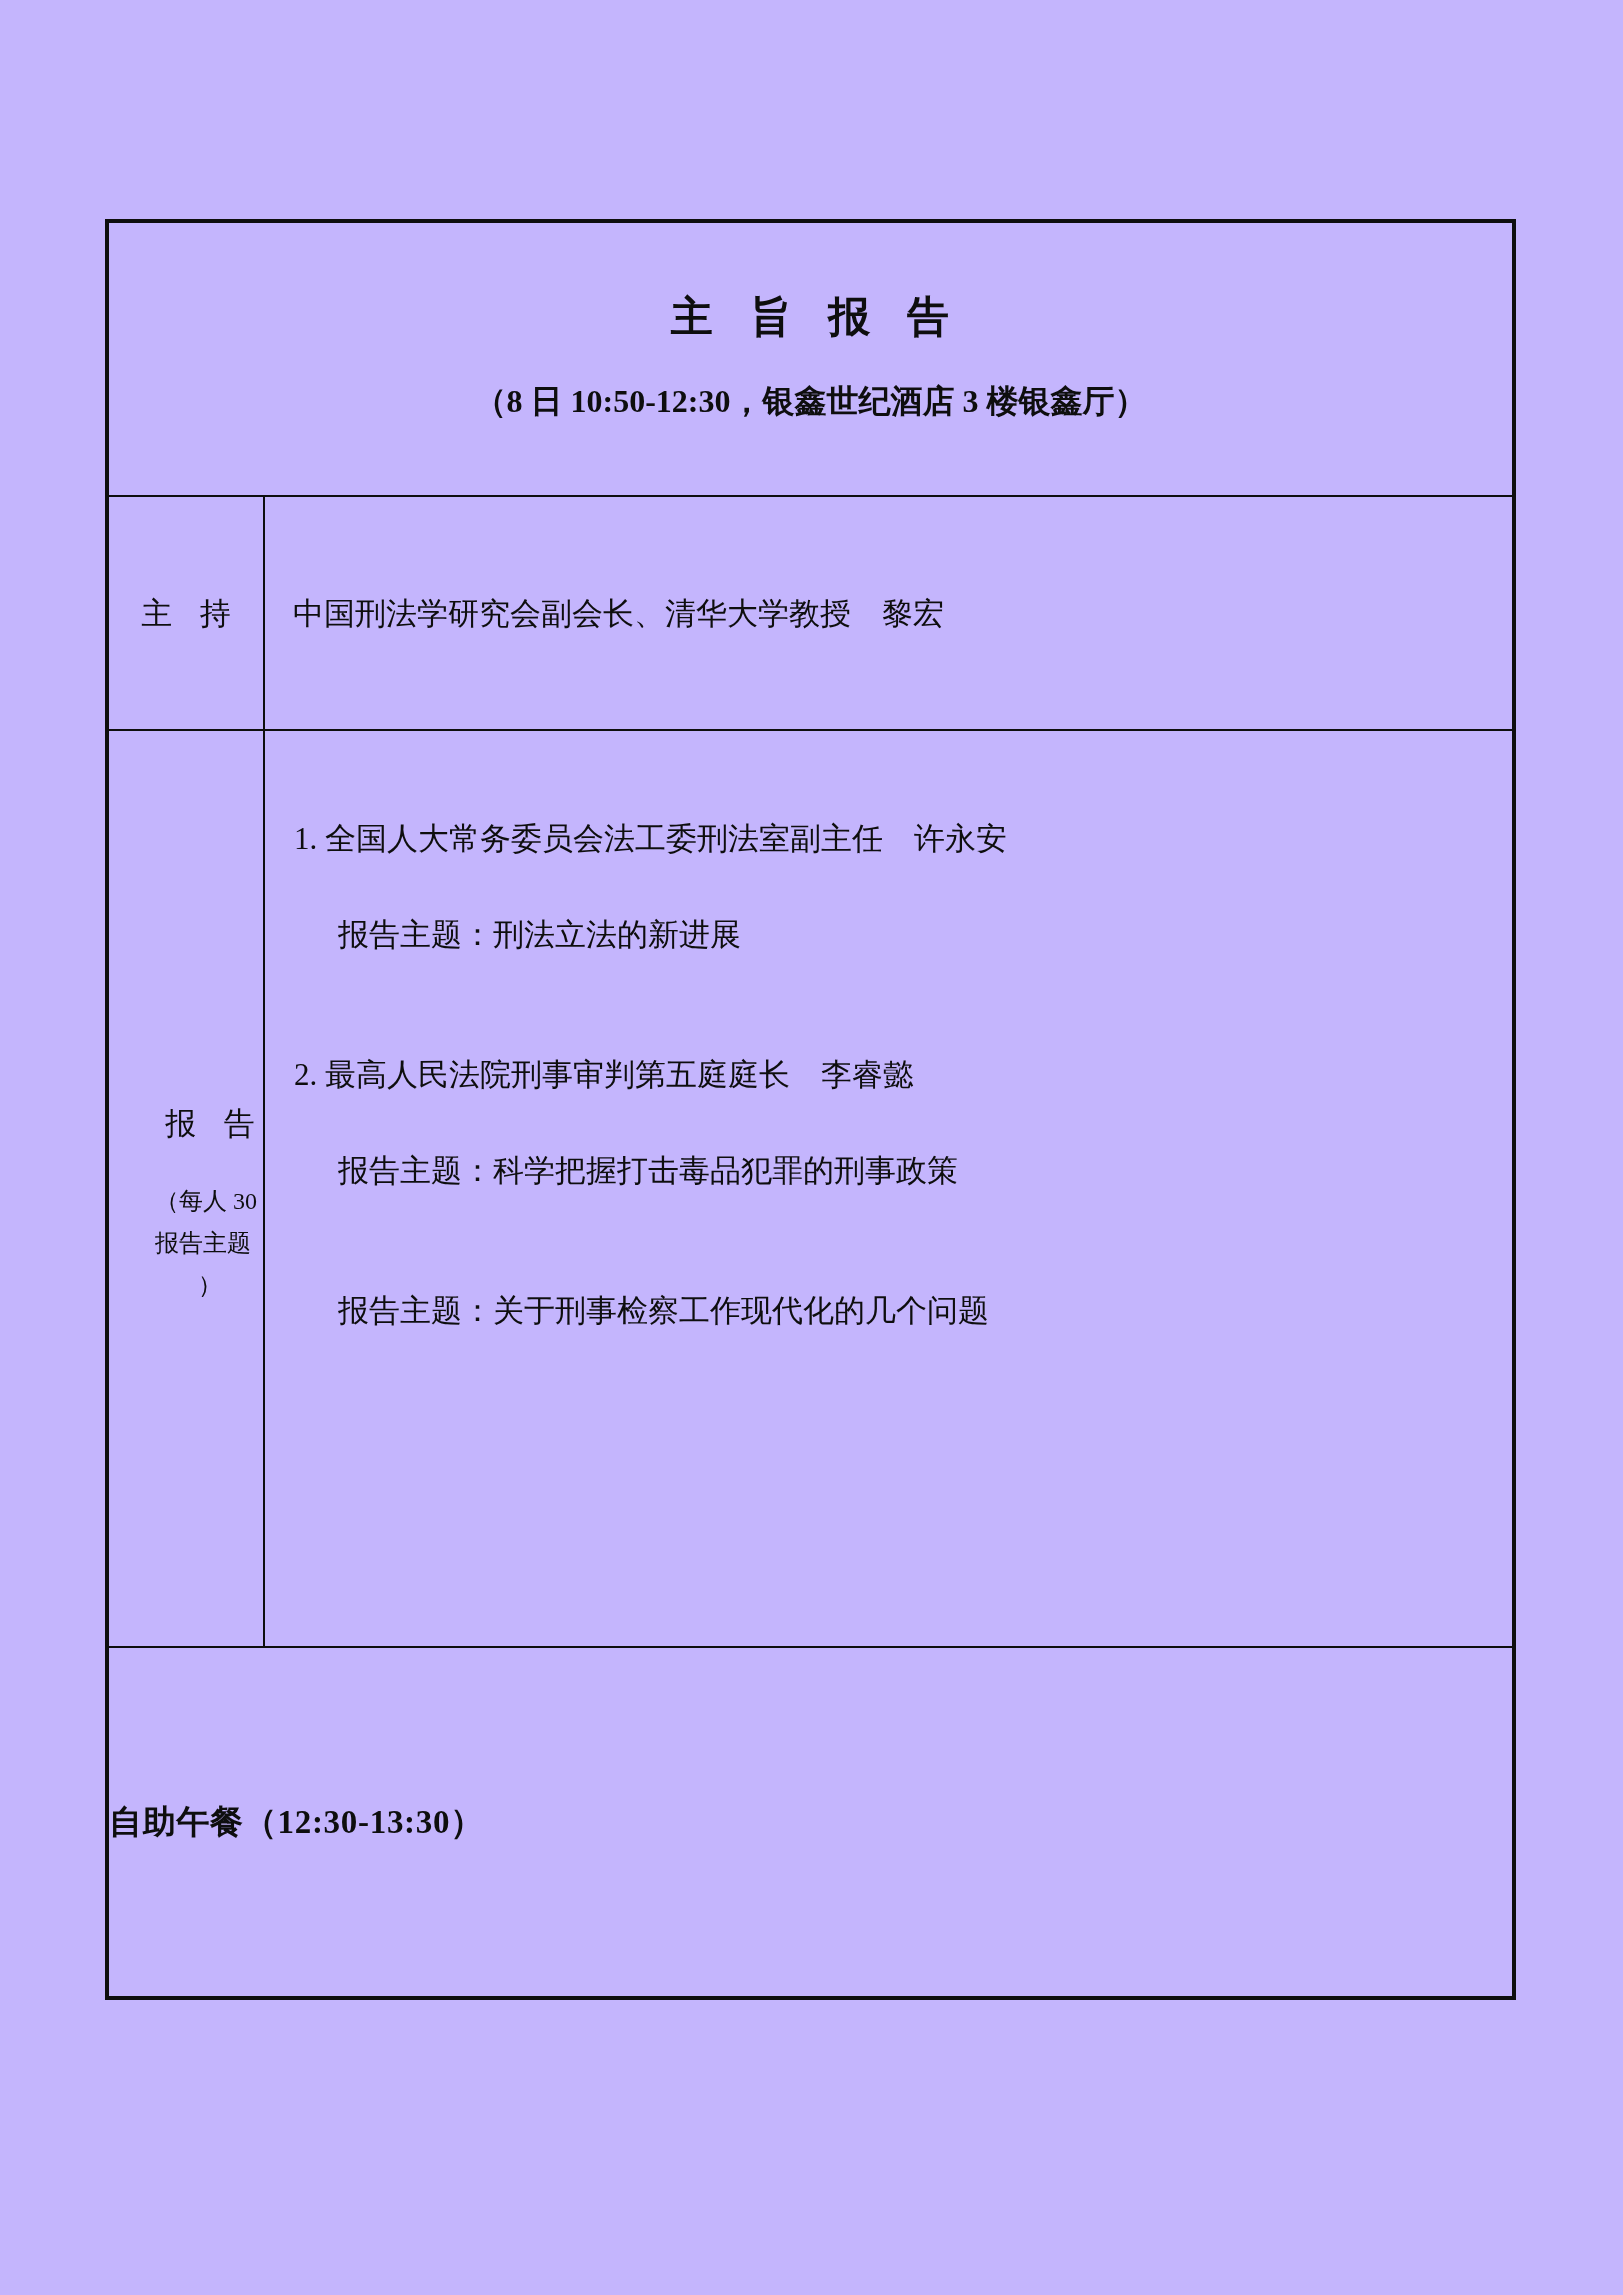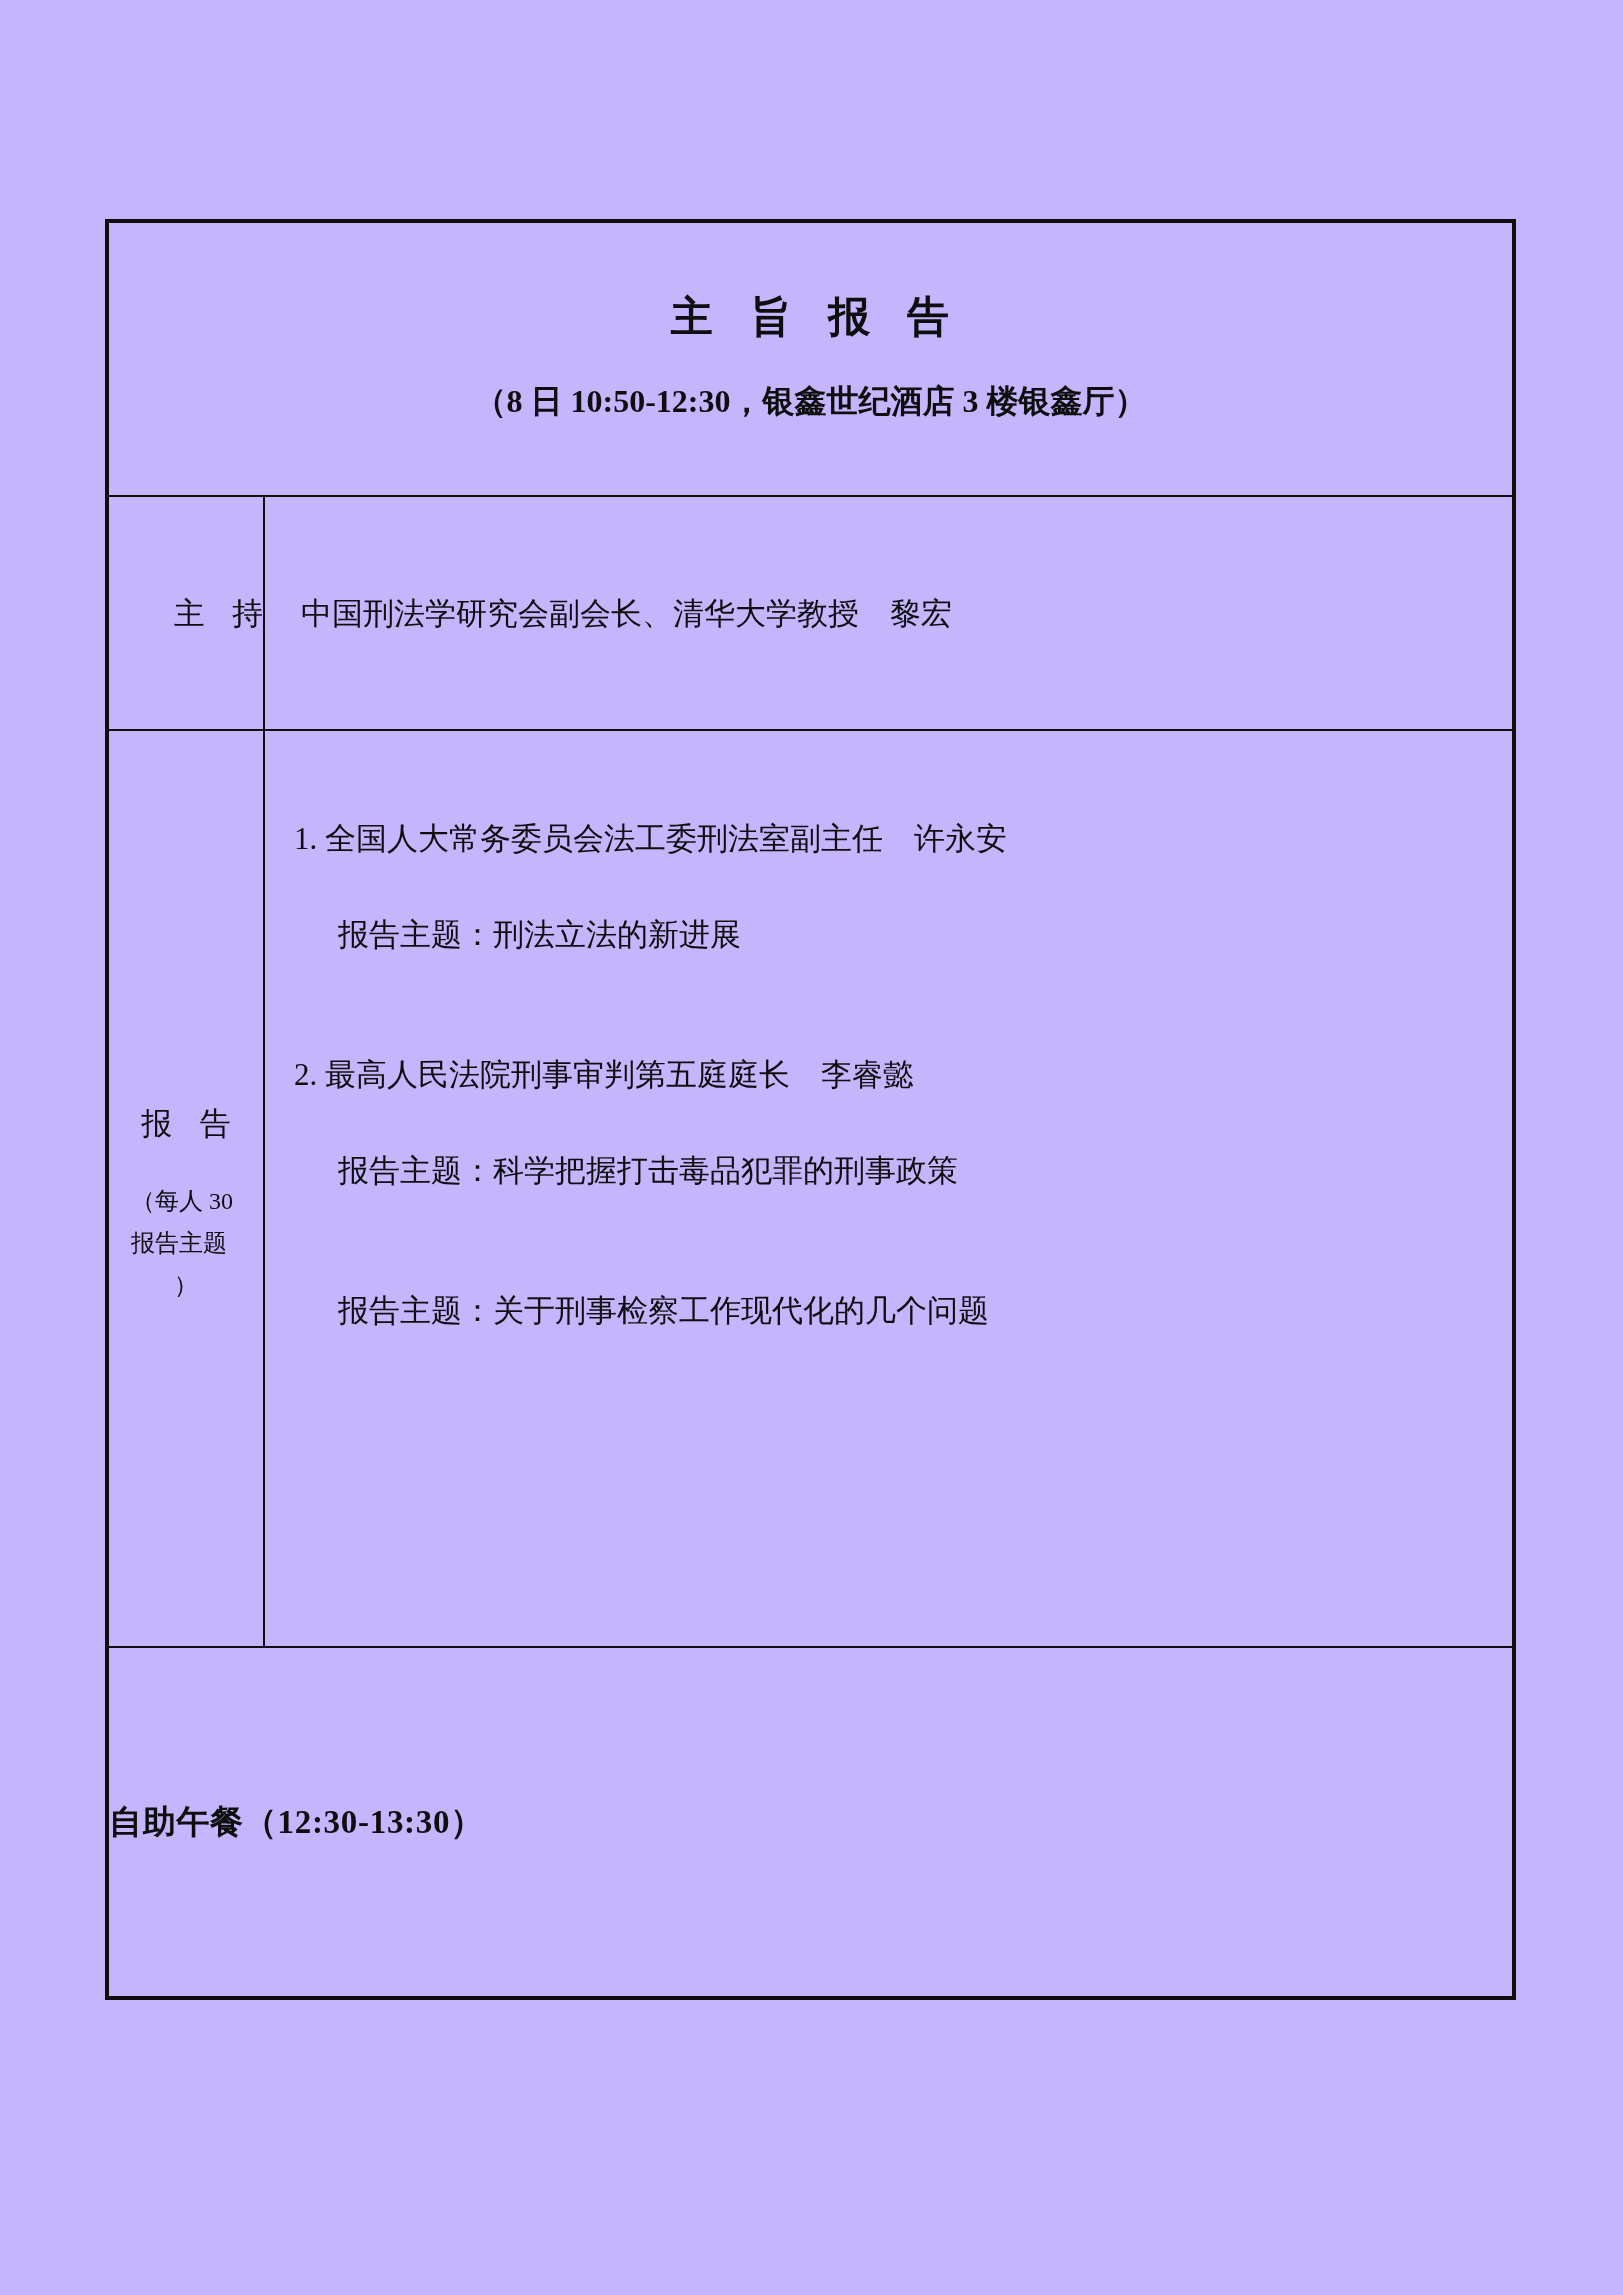--- a/index.html
+++ b/index.html
@@ -56,21 +56,21 @@
     font-weight: 700;
     text-align: center;
   }
   
   .label-col {
     width: 156px;
     box-sizing: border-box;
     border-right: 2.6px solid #0e0e0e;
     display: flex;
     flex-direction: column;
-    align-items: flex-end;
+    align-items: center;
     justify-content: center;
     flex-shrink: 0;
     font-family: Liberation Serif, serif;
   }
   .cell-label {
     font-size: 31px;
     line-height: 37px;
     word-spacing: 19.6px;
     text-align: center;
   }
@@ -79,21 +79,21 @@
     box-sizing: border-box;
     display: flex;
     flex-direction: column;
   }
   
   .row-host {
     height: 234px;
   }
   .row-host .value-col {
     justify-content: center;
-    padding-left: 36px;
+    padding-left: 28px;
   }
   .host-value {
     font-size: 31px;
     line-height: 39px;
     white-space: pre-wrap;
   }
   
   .row-reports {
     height: 917px;
   }

